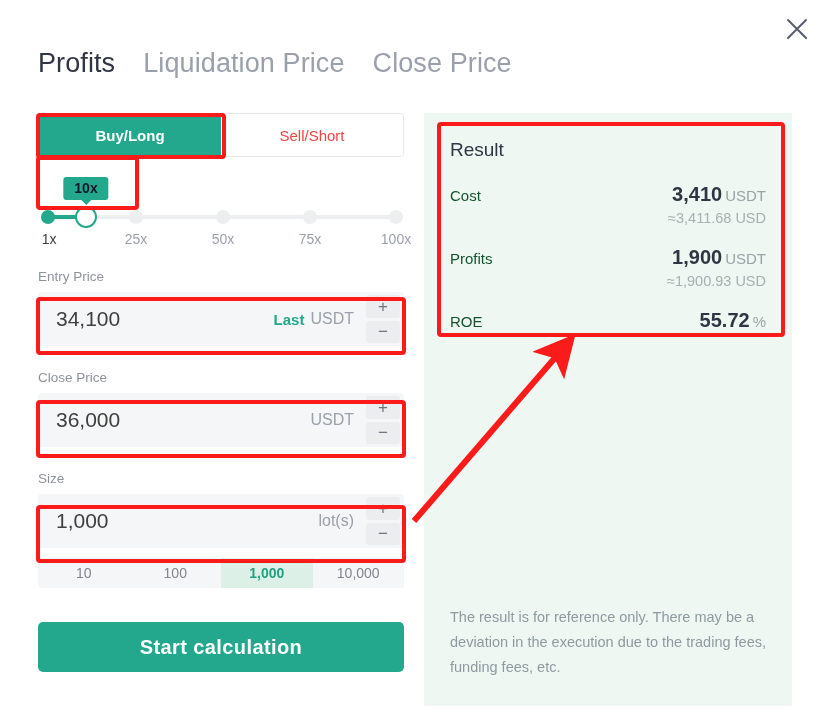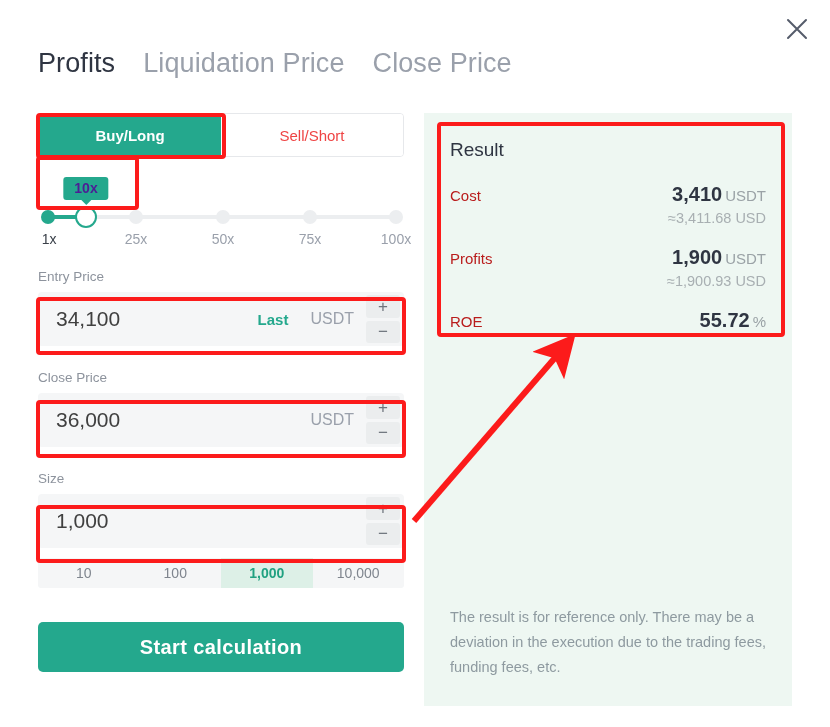--- a/index.html
+++ b/index.html
@@ -150,21 +150,21 @@
     box-sizing: border-box;
     transform: translateX(-50%);
     cursor: pointer;
     z-index: 3;
   }
   .slider-tip {
     position: absolute;
     top: -2px;
     transform: translateX(-50%);
     background: #24a88d;
-    color: #4c1d95;
+    color: #0f172a;
     font-size: 14px;
     font-weight: 700;
     padding: 3px 11px 4px;
     border-radius: 3px;
     z-index: 4;
     white-space: nowrap;
   }
   .slider-tip::after {
     content: "";
     position: absolute;
@@ -216,21 +216,21 @@
     flex: 1;
     display: flex;
     align-items: center;
     padding-left: 18px;
     font-size: 21px;
     color: #404040;
   }
   .field-suffix {
     display: flex;
     align-items: center;
-    gap: 22px;
+    gap: 6px;
     padding-right: 12px;
     font-size: 16px;
     color: #9aa0ab;
   }
   .suffix-last {
     color: #24a88d;
     font-weight: 700;
     font-size: 15px;
   }
   .stepper {
@@ -308,21 +308,21 @@
     margin-bottom: 22px;
   }
   .res-row {
     display: flex;
     justify-content: space-between;
     align-items: baseline;
     margin-bottom: 4px;
   }
   .res-key {
     font-size: 15px;
-    color: #b91c1c;
+    color: #14532d;
   }
   .res-main {
     font-size: 15px;
     color: #9aa2a6;
   }
   .res-main .num {
     font-size: 20px;
     color: #2f3542;
     font-weight: 700;
     margin-right: 3px;
@@ -445,20 +445,23 @@
             <div class="step-btn">+</div>
             <div class="step-btn">−</div>
           </div>
         </div>
       </div>
 
       <div class="field-block">
         <div class="field-label">Size</div>
         <div class="field-box">
           <div class="field-value">1,000</div>
+          <div class="field-suffix">
+            <span>lot(s)</span>
+          </div>
           <div class="stepper">
             <div class="step-btn">+</div>
             <div class="step-btn">−</div>
           </div>
         </div>
         <div class="quick-row">
           <div class="quick-opt">10</div>
           <div class="quick-opt">100</div>
           <div class="quick-opt active">1,000</div>
           <div class="quick-opt">10,000</div>

